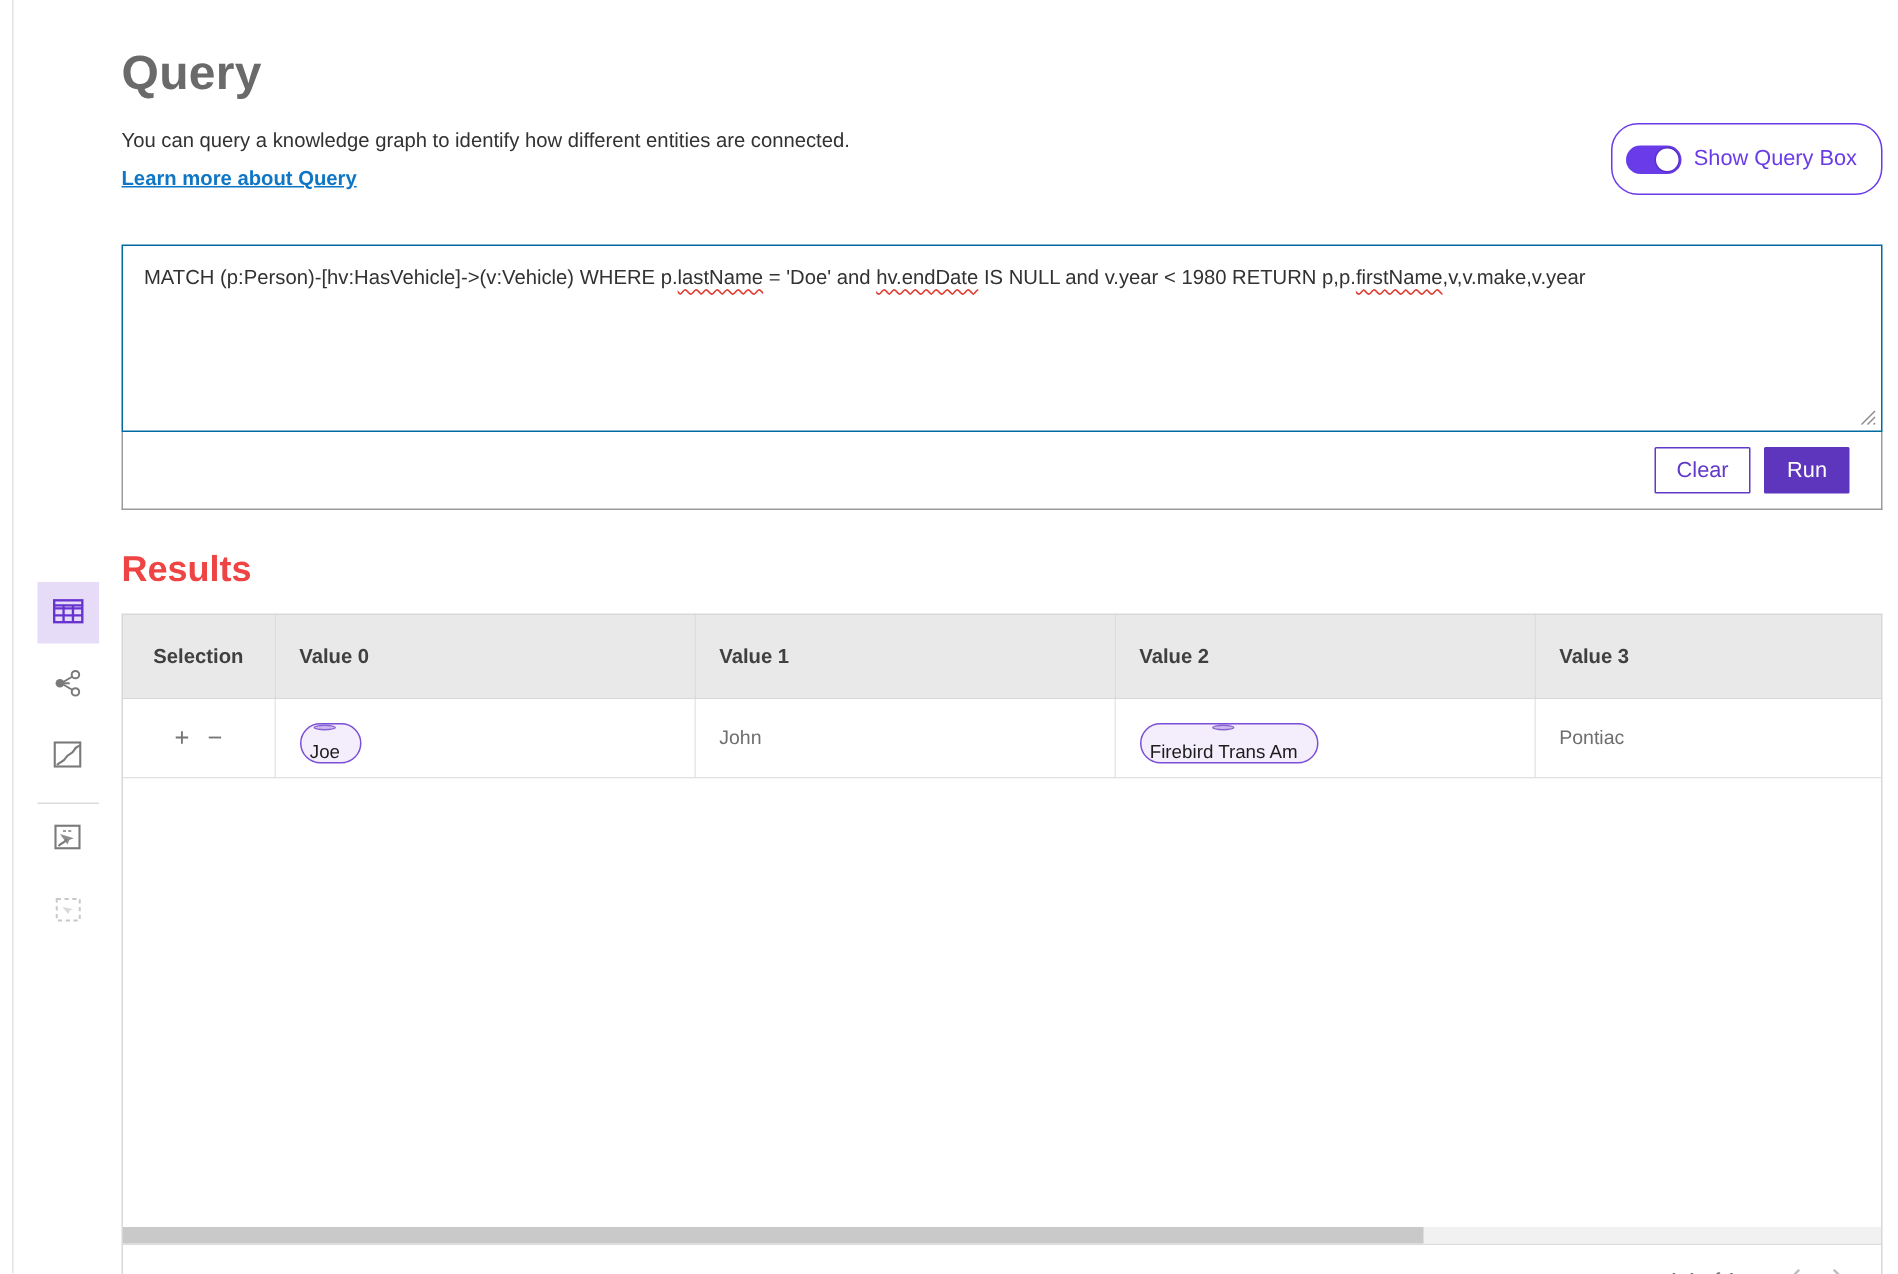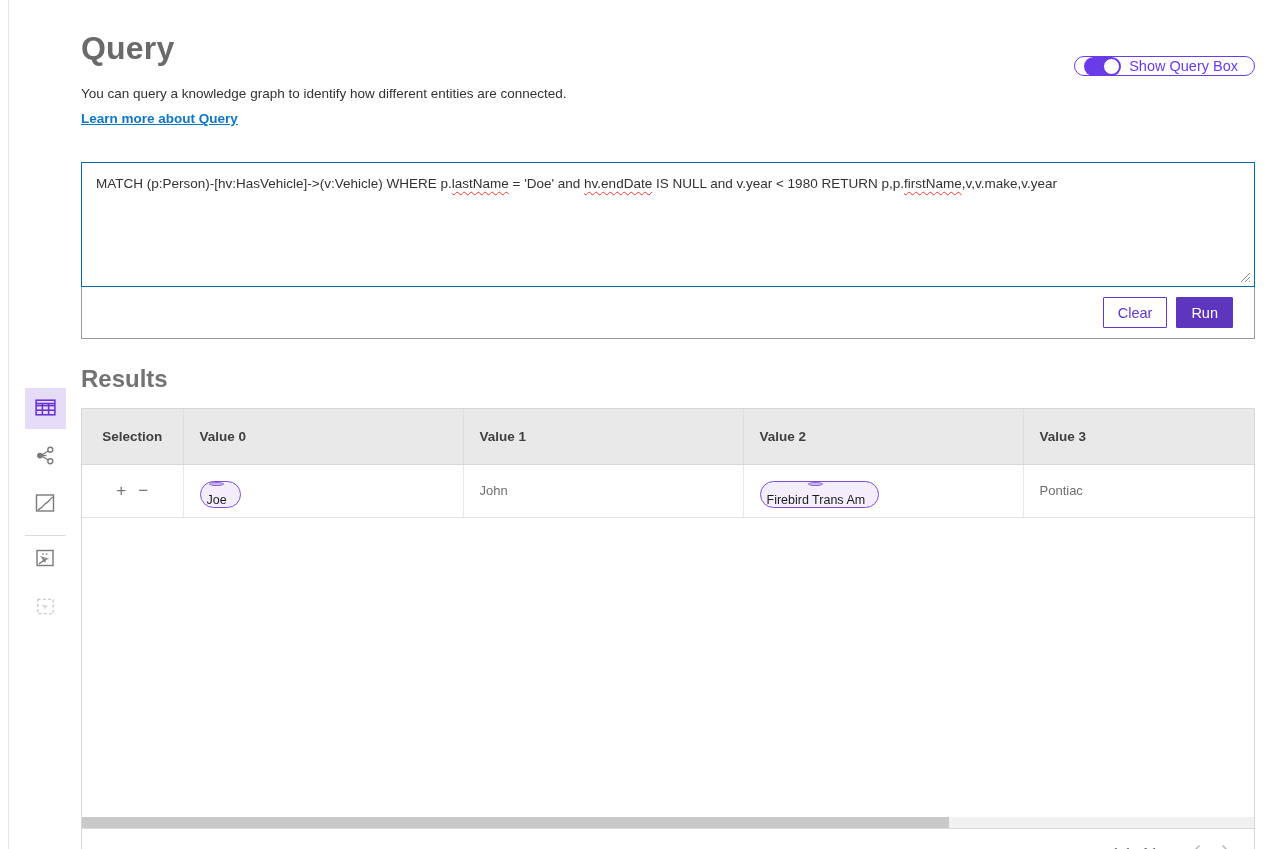--- a/index.html
+++ b/index.html
@@ -17,21 +17,21 @@
   .side-gap { height: 7px; }
 
   
   .main { position: absolute; left: 81px; top: 0; width: 1174px; }
   h1.page-title { margin-top: 30px; font-size: 32px; font-weight: bold; color: #6a6a6a; letter-spacing: .2px; }
   .desc { margin-top: 19px; font-size: 13.5px; color: #323232; }
   .learn-link { display: inline-block; margin-top: 10px; font-size: 13.5px; font-weight: bold;
     color: #0e76c4; text-decoration: underline; cursor: pointer; }
 
   
-  .toggle-pill { position: absolute; right: 0; top: 56px; height: 20px;
+  .toggle-pill { position: absolute; right: 0; top: 82px; height: 48px;
     display: inline-flex; align-items: center; gap: 8px; padding: 0 16px 0 9px;
     border: 1px solid #6a3be8; border-radius: 18px; background: #fff; cursor: pointer; }
   .switch { position: relative; width: 37px; height: 19px; border-radius: 10px; background: #6a3be8; flex: 0 0 auto; }
   .switch .knob { position: absolute; right: 1px; top: 1px; width: 17px; height: 17px;
     border-radius: 50%; background: #fff; border: 1px solid #5a30c8; }
   .toggle-label { font-size: 14.5px; color: #6a3be8; white-space: nowrap; }
 
   
   .query-panel { margin-top: 35px; }
   .query-box { position: relative; width: 100%; height: 125px; border: 1px solid #0369a1;
@@ -41,21 +41,21 @@
     text-decoration-color: #e03c31; text-decoration-thickness: 1px; text-underline-offset: 3px; }
   .resize-handle { position: absolute; right: 3px; bottom: 3px; }
   .query-actions { display: flex; justify-content: flex-end; align-items: center; gap: 9px;
     height: 52px; border: 1px solid #9b9b9b; border-top: none; padding-right: 21px; background: #fff; }
   .btn { font-family: "Liberation Sans", sans-serif; font-size: 14.5px; height: 31px;
     padding: 0 14px; cursor: pointer; border-radius: 1px; }
   .btn-outline { background: #fff; border: 1px solid #6139c9; color: #6139c9; }
   .btn-solid { background: #5e35bd; border: 1px solid #5e35bd; color: #fff; }
 
   
-  h2.section-title { margin-top: 26px; font-size: 24px; font-weight: bold; color: #737373; }
+  h2.section-title { margin-top: 26px; font-size: 24px; font-weight: bold; color: #ef4444; }
   .results-block { margin-top: 15px; border: 1px solid #d8d8d8; border-radius: 0 0 6px 6px;
     background: #fff; }
   .table-clip { overflow: hidden; width: 100%; }
   table.results { border-collapse: collapse; table-layout: fixed; width: 1221px; }
   table.results th { height: 55px; background: #e9e9e9; font-size: 13.5px; font-weight: bold;
     color: #404040; text-align: left; padding: 0 0 0 16px; border-right: 1px solid #dddddd;
     border-bottom: 1px solid #d8d8d8; }
   table.results th.sel-col { text-align: center; padding: 0; }
   table.results td { height: 53px; border-right: 1px solid #e8e8e8; border-bottom: 1px solid #e0e0e0;
     padding: 0 0 0 16px; font-size: 13px; color: #6e6e6e; background: #fff; vertical-align: middle; }

